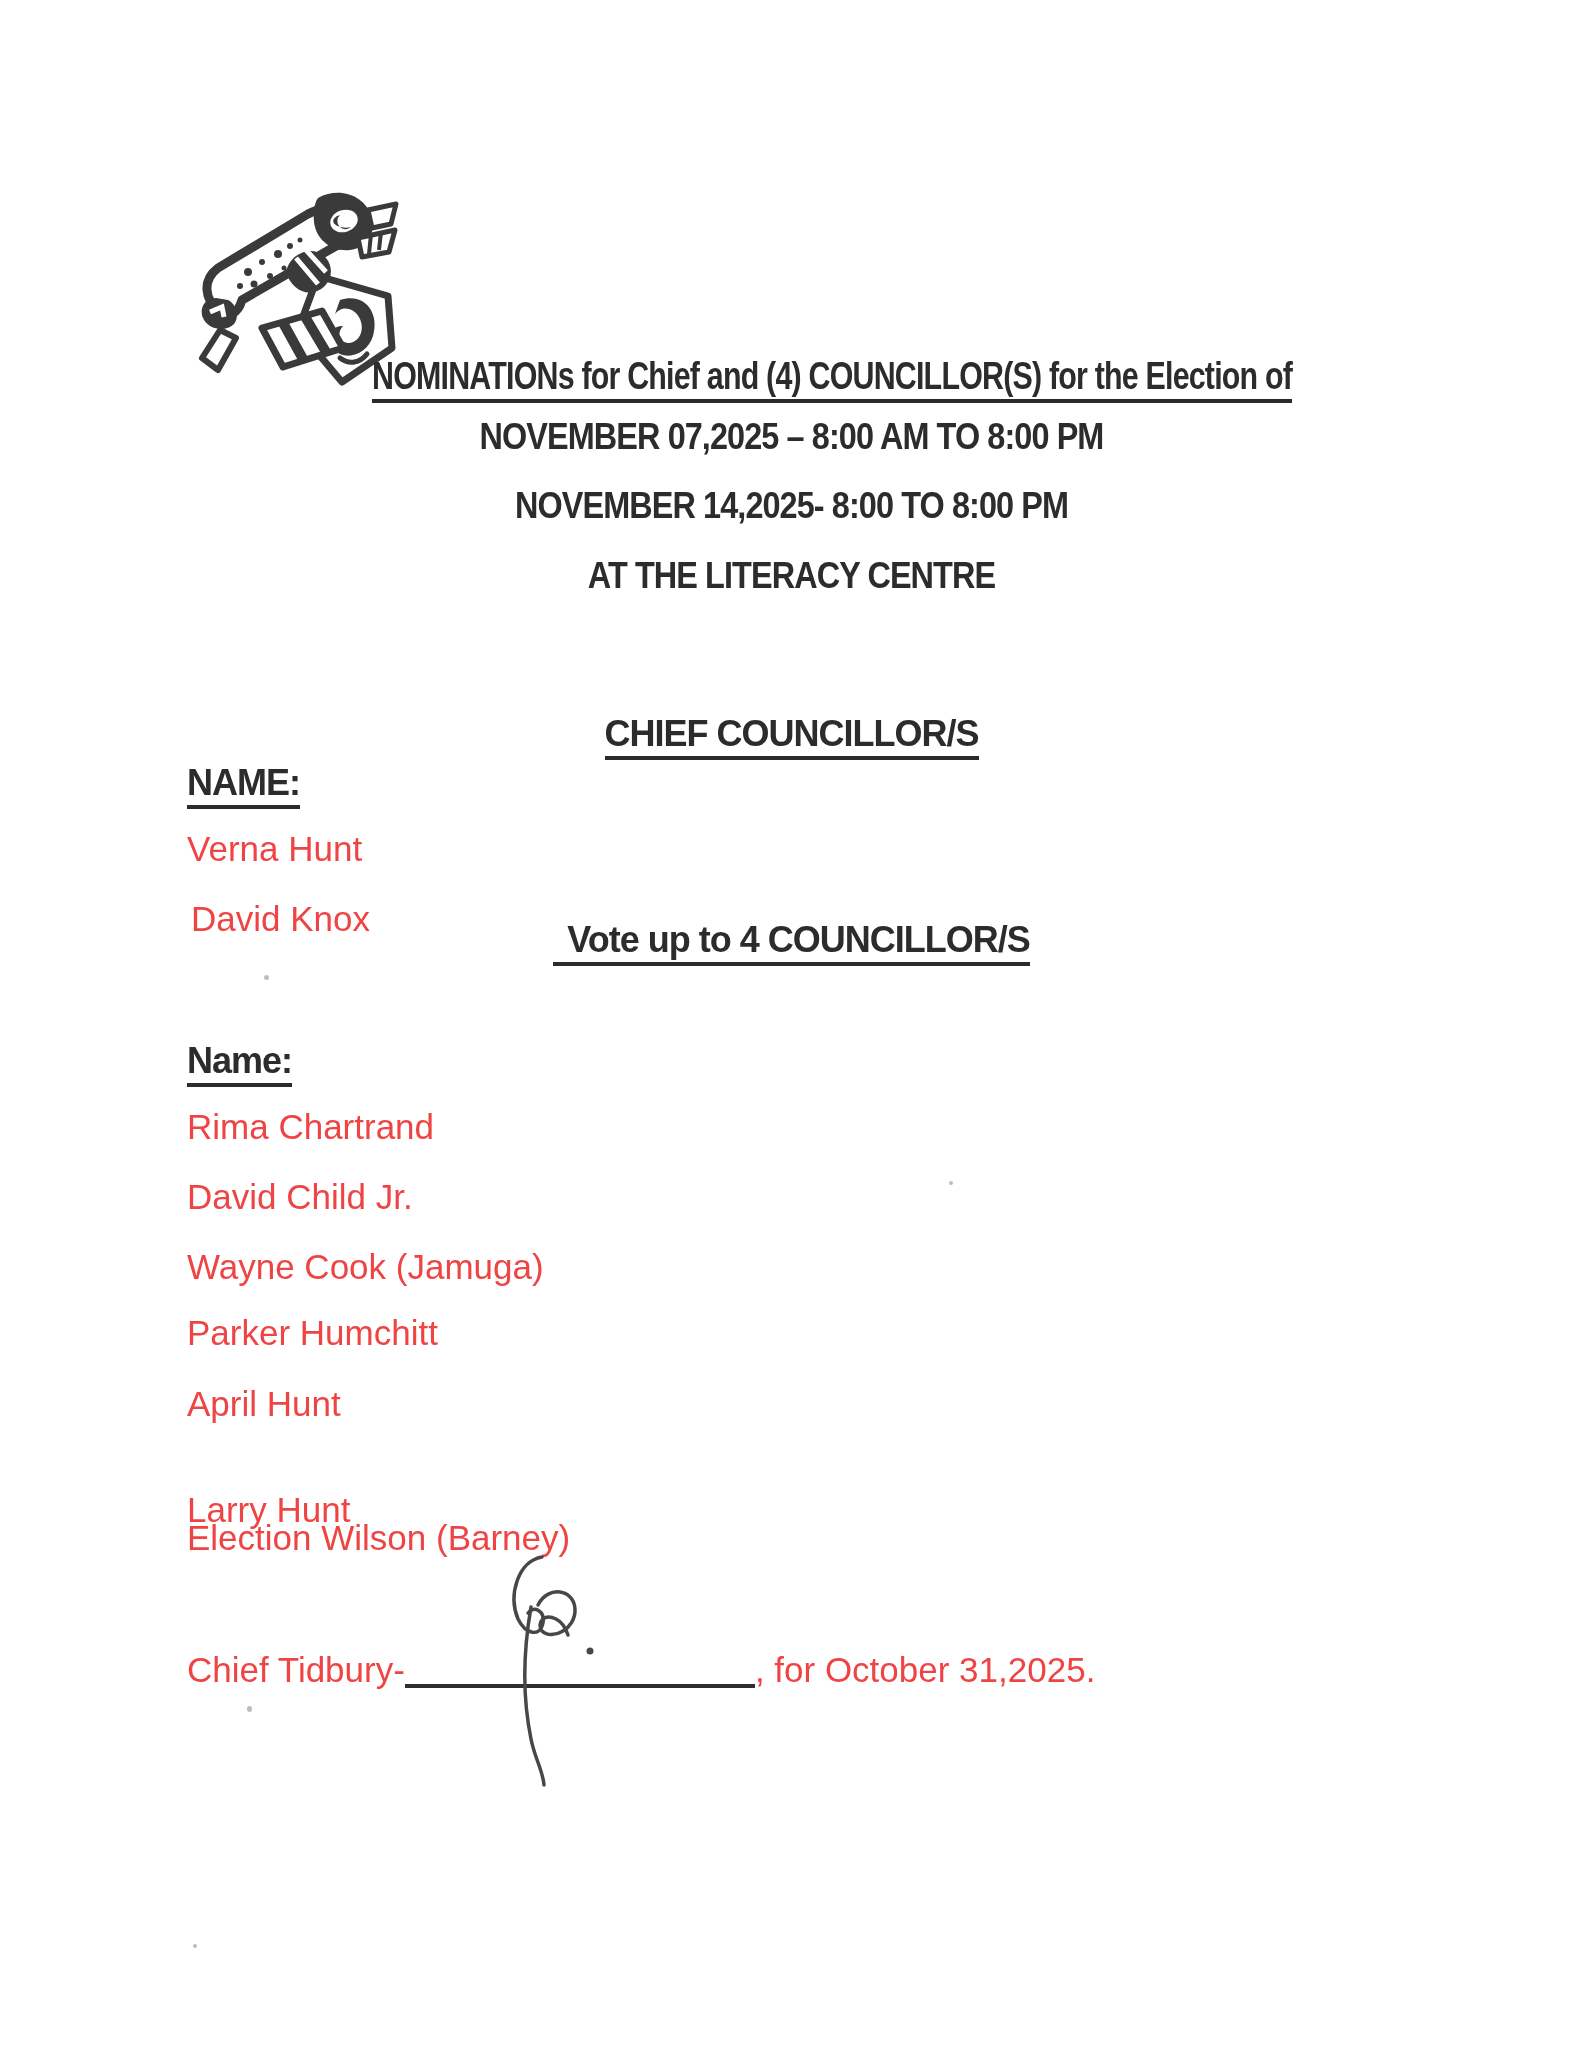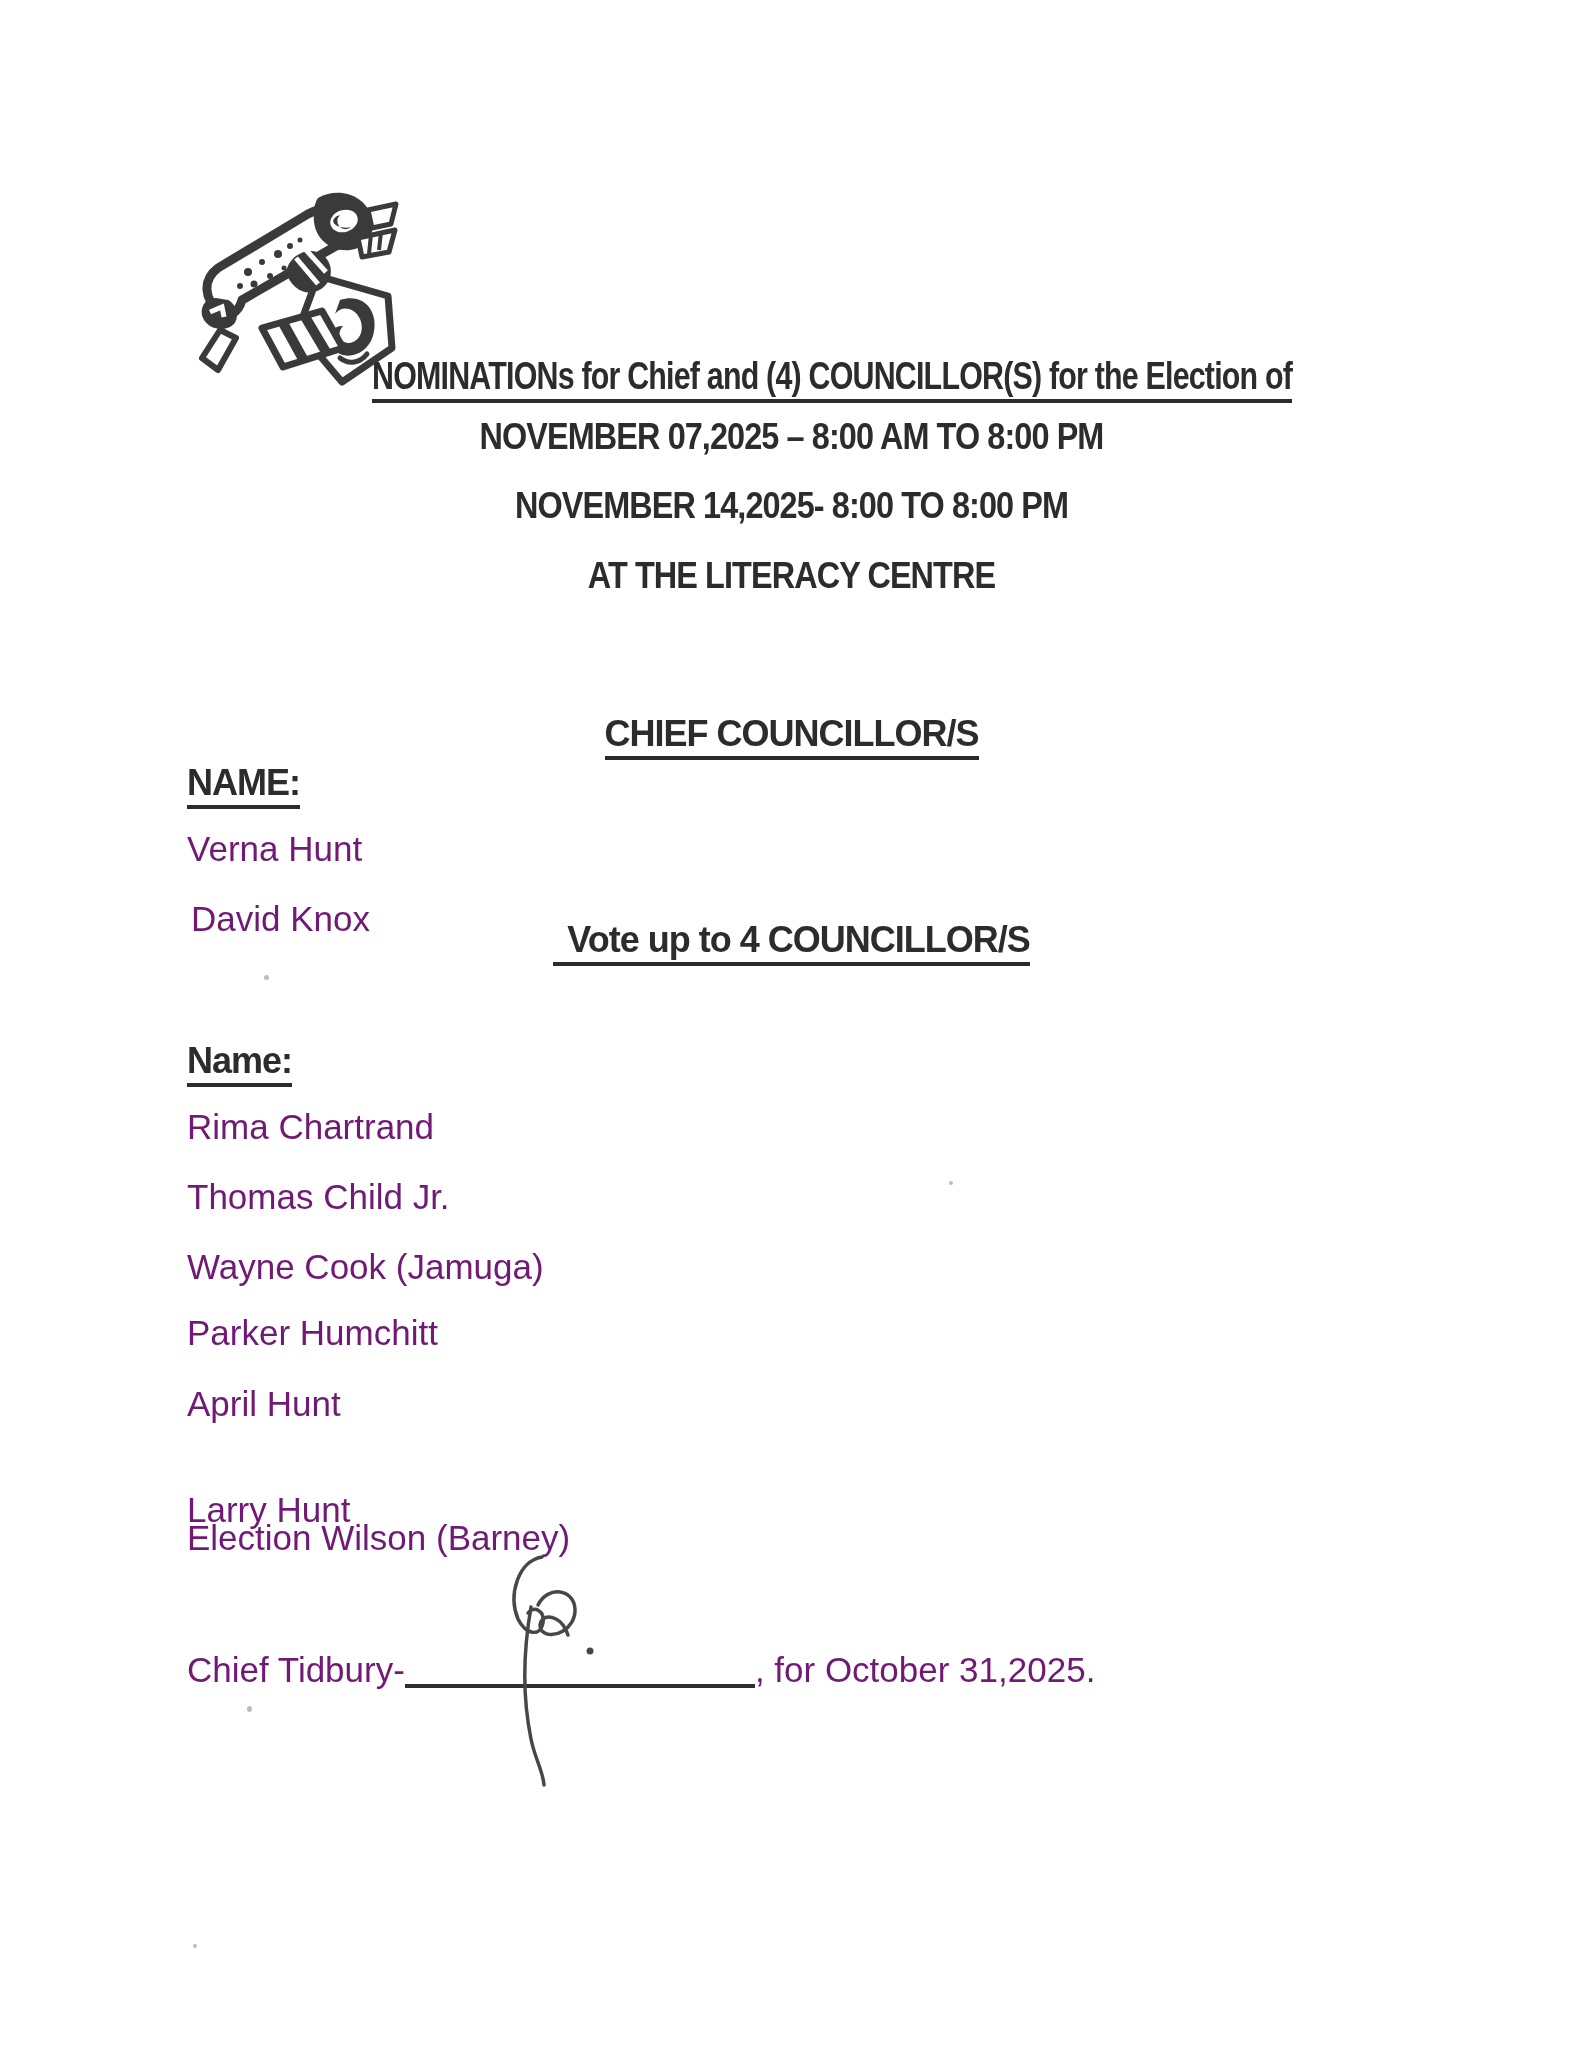--- a/index.html
+++ b/index.html
@@ -6,21 +6,21 @@
   body{
     width:1583px;height:2048px;position:relative;background:#ffffff;
     font-family:"Liberation Sans",sans-serif;color:#2e2e2e;overflow:hidden;
   }
   .line{position:absolute;white-space:nowrap;line-height:1;}
   .b{font-weight:700;letter-spacing:-1px;color:#2c2c2c;}
   .center{left:0;right:0;text-align:center;}
   .squeeze{transform:scaleX(0.9);}
   .title-line{transform:scaleX(0.8);transform-origin:0 50%;}
   .u{border-bottom:4px solid #2c2c2c;padding-bottom:4px;display:inline-block;}
-  .body-text{font-size:35px;color:#701a75;}
+  .body-text{font-size:35px;color:#ef4444;}
   .h{font-size:36px;}
   .t{font-size:38px;}
   .sig-underline{
     display:inline-block;width:350px;height:20px;
     border-bottom:4px solid #2f2f2f;vertical-align:-6px;
   }
   .art{position:absolute;}
   .speck{position:absolute;border-radius:50%;background:#bdbdbd;}
 </style>
 </head>
@@ -86,21 +86,21 @@
 <div class="line body-text" style="left:191px;top:901px">David Knox</div>
 
 <div class="line b h center" style="top:922px">
   <span class="u" style="padding-left:14px">Vote up to 4 COUNCILLOR/S</span>
 </div>
 
 <div class="line b h" style="left:187px;top:1043px">
   <span class="u">Name:</span>
 </div>
 <div class="line body-text" style="left:187px;top:1109px">Rima Chartrand</div>
-<div class="line body-text" style="left:187px;top:1179px">Thomas Child Jr.</div>
+<div class="line body-text" style="left:187px;top:1179px">David Child Jr.</div>
 <div class="line body-text" style="left:187px;top:1249px">Wayne Cook (Jamuga)</div>
 <div class="line body-text" style="left:187px;top:1315px">Parker Humchitt</div>
 <div class="line body-text" style="left:187px;top:1386px">April Hunt</div>
 <div class="line body-text" style="left:187px;top:1492px">Larry Hunt</div>
 <div class="line body-text" style="left:187px;top:1520px">Election Wilson (Barney)</div>
 
 <div class="line body-text" style="left:187px;top:1652px">
   <span>Chief Tidbury-</span><span class="sig-underline"></span><span>, for October 31,2025.</span>
 </div>
 

